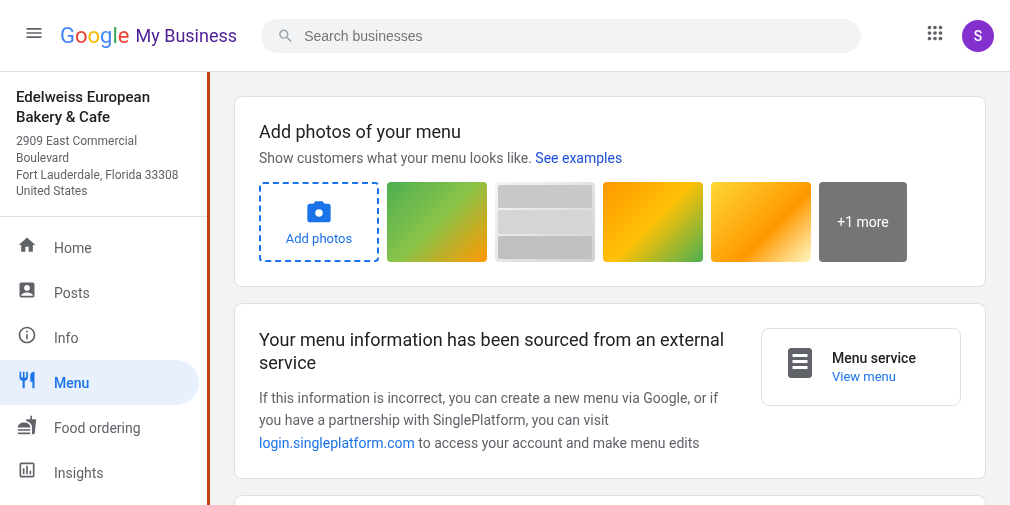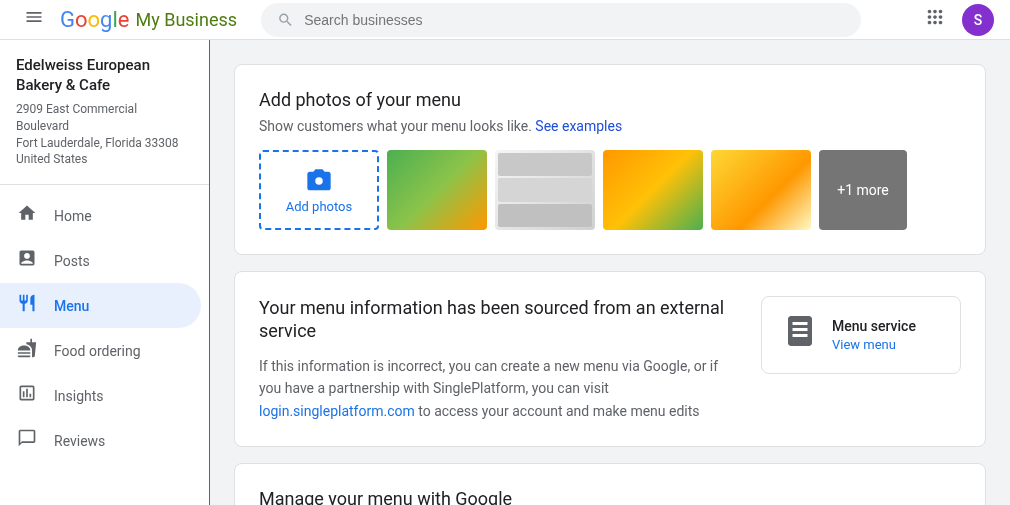--- a/index.html
+++ b/index.html
@@ -4,34 +4,34 @@
   <style>
     * { box-sizing: border-box; margin: 0; padding: 0; }
     body { font-family: 'Google Sans', Roboto, Arial, sans-serif; font-size: 14px; color: #202124; background: #f1f3f4; display: flex; flex-direction: column; height: 505px; overflow: hidden; }
 
     
     .header {
       background: #fff;
       display: flex;
       align-items: center;
       padding: 0 16px;
-      height: 40px;
+      height: 72px;
       border-bottom: 1px solid #e0e0e0;
       flex-shrink: 0;
       z-index: 10;
     }
     .header-left { display: flex; align-items: center; gap: 8px; }
     .hamburger-icon { cursor: pointer; padding: 8px; color: #5f6368; font-size: 20px; }
     .google-logo { display: flex; align-items: center; gap: 4px; }
     .google-logo-text { font-size: 22px; font-weight: 400; }
     .g-blue { color: #4285F4; }
     .g-red { color: #EA4335; }
     .g-yellow { color: #FBBC05; }
     .g-green { color: #34A853; }
-    .my-business-text { font-size: 18px; color: #4d7c0f; font-weight: 400; margin-left: 2px; }
+    .my-business-text { font-size: 18px; color: #4c1d95; font-weight: 400; margin-left: 2px; }
 
     .search-bar {
       flex: 1;
       max-width: 600px;
       margin: 0 24px;
       display: flex;
       background: #f1f3f4;
       border-radius: 24px;
       padding: 8px 16px;
       gap: 10px;
@@ -56,21 +56,21 @@
 
     
     .main-layout { display: flex; flex: 1; overflow: hidden; }
 
     
     .sidebar {
       width: 210px;
       background: #fff;
       flex-shrink: 0;
       overflow-y: auto;
-      border-right: 1px solid #c2410c;
+      border-right: 3px solid #c2410c;
       padding: 16px 0;
     }
     .business-info { padding: 0 16px 16px; border-bottom: 1px solid #e0e0e0; }
     .business-name { font-size: 15px; font-weight: 500; color: #202124; line-height: 1.3; }
     .business-address { font-size: 12px; color: #5f6368; margin-top: 6px; line-height: 1.4; }
 
     .nav-items { margin-top: 8px; }
     .nav-item {
       display: flex; align-items: center; gap: 16px;
       padding: 10px 16px;
@@ -208,20 +208,28 @@
 
       <div class="nav-item">
         <span class="nav-icon">
           <svg width="20" height="20" viewBox="0 0 24 24" fill="currentColor">
               <path d="M19 3H5c-1.1 0-2 .9-2 2v14c0 1.1.9 2 2 2h14c1.1 0 2-.9 2-2V5c0-1.1-.9-2-2-2zm-7 3c1.93 0 3.5 1.57 3.5 3.5S13.93 13 12 13s-3.5-1.57-3.5-3.5S10.07 6 12 6zm7 13H5v-.23c0-.62.28-1.2.76-1.58C7.47 15.82 9.64 15 12 15s4.53.82 6.24 2.19c.48.38.76.97.76 1.58V19z"></path>
             </svg>
         </span>
         <span>Posts</span>
       </div>
 
+      <div class="nav-item">
+        <span class="nav-icon">
+          <svg width="20" height="20" viewBox="0 0 24 24" fill="currentColor">
+              <path d="M11 17h2v-6h-2v6zm1-15C6.48 2 2 6.48 2 12s4.48 10 10 10 10-4.48 10-10S17.52 2 12 2zm0 18c-4.41 0-8-3.59-8-8s3.59-8 8-8 8 3.59 8 8-3.59 8-8 8zM11 9h2V7h-2v2z"></path>
+            </svg>
+        </span>
+        <span>Info</span>
+      </div>
 
       <div class="nav-item active">
         <span class="nav-icon">
           <svg width="20" height="20" viewBox="0 0 24 24" fill="currentColor">
               <path d="M11 9H9V2H7v7H5V2H3v7c0 2.12 1.66 3.84 3.75 3.97V22h2.5v-9.03C11.34 12.84 13 11.12 13 9V2h-2v7zm5-3v8h2.5v8H21V2c-2.76 0-5 2.24-5 4z"></path>
             </svg>
         </span>
         <span>Menu</span>
       </div>
 

